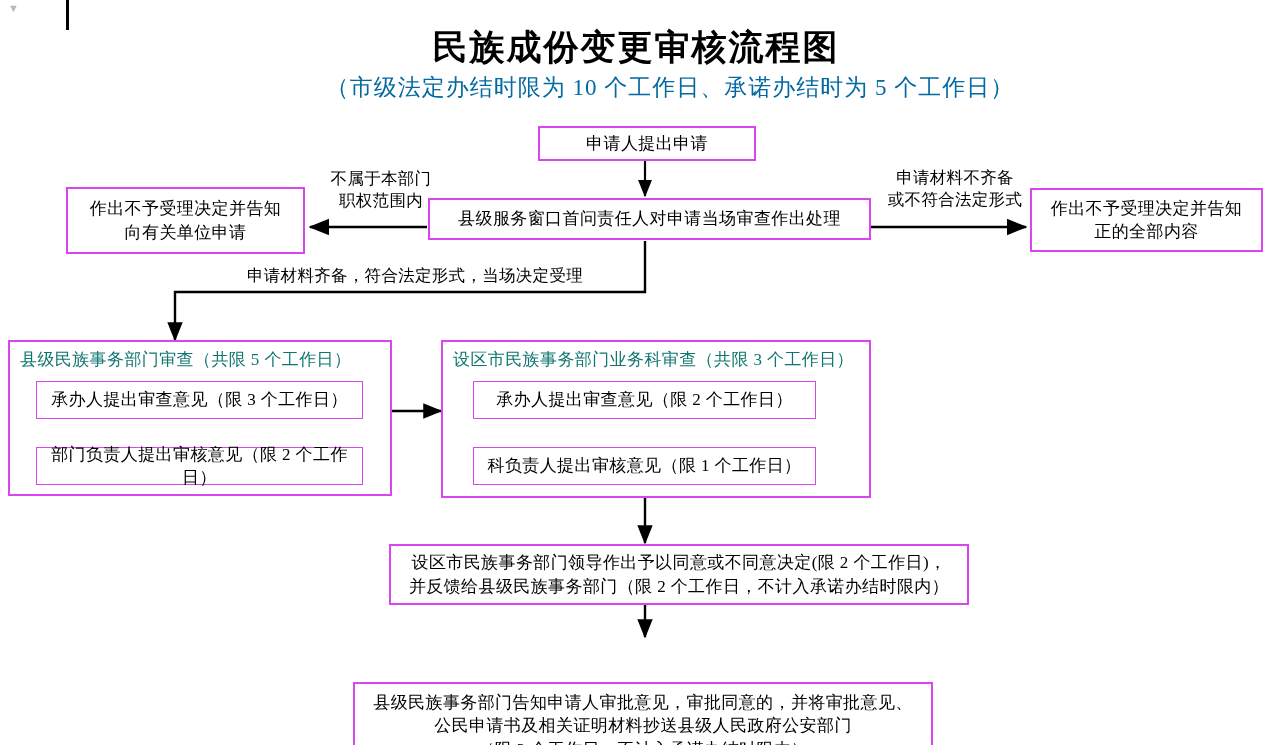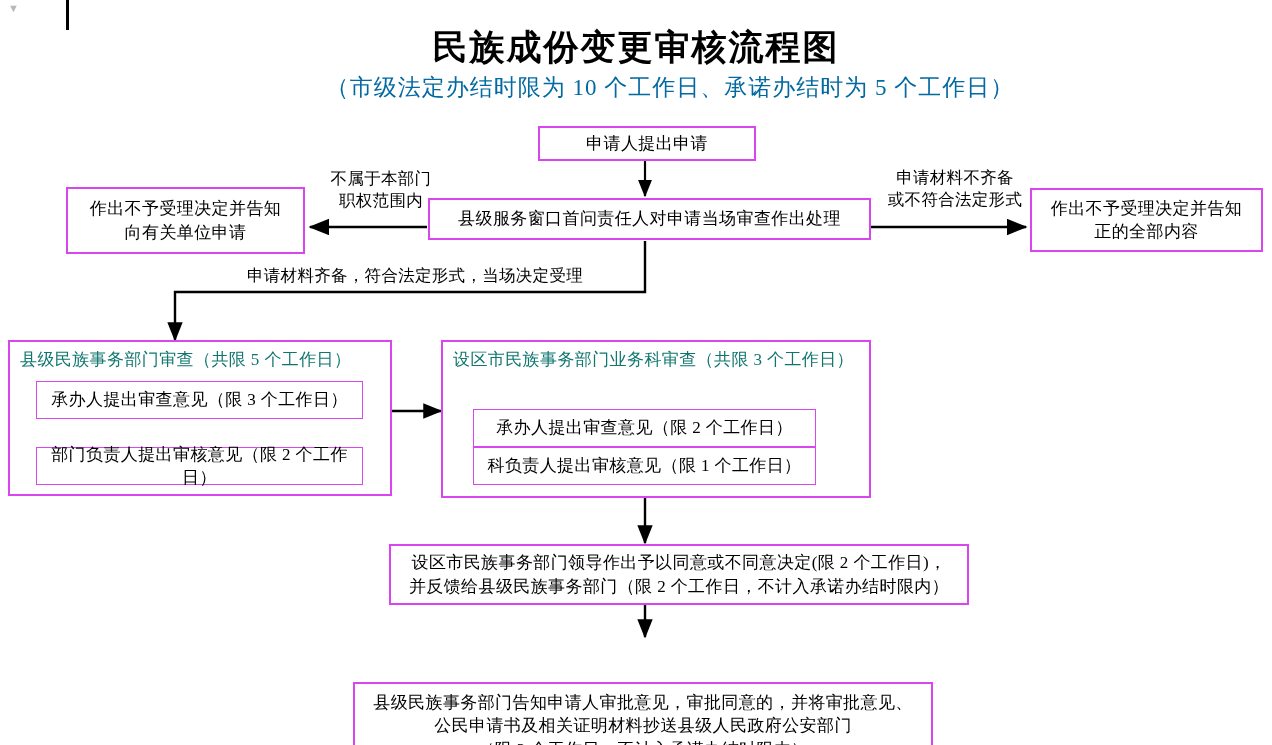--- a/index.html
+++ b/index.html
@@ -163,21 +163,21 @@
 
   <div class="box" style="left:8px; top:340px; width:384px; height:156px; display:block; padding:0;">
   </div>
   <div class="group-title" style="left:20px; top:348px;">县级民族事务部门审查（共限 5 个工作日）</div>
   <div class="box thin" style="left:36px; top:381px; width:327px; height:38px;text-align:right;">承办人提出审查意见（限 3 个工作日）</div>
   <div class="box thin" style="left:36px; top:447px; width:327px; height:38px;">部门负责人提出审核意见（限 2 个工作日）</div>
 
   <div class="box" style="left:441px; top:340px; width:430px; height:158px; display:block; padding:0;">
   </div>
   <div class="group-title" style="left:453px; top:348px;">设区市民族事务部门业务科审查（共限 3 个工作日）</div>
-  <div class="box thin" style="left:473px; top:381px; width:343px; height:38px;margin-top:28px;">承办人提出审查意见（限 2 个工作日）</div>
+  <div class="box thin" style="left:473px; top:381px; width:343px; height:38px;">承办人提出审查意见（限 2 个工作日）</div>
   <div class="box thin" style="left:473px; top:447px; width:343px; height:38px;">科负责人提出审核意见（限 1 个工作日）</div>
 
   <div class="box" style="left:359px; top:544px; width:580px; height:61px; white-space:pre-line;margin-left:30px;">设区市民族事务部门领导作出予以同意或不同意决定(限 2 个工作日)，
 并反馈给县级民族事务部门（限 2 个工作日，不计入承诺办结时限内）</div>
 
   <div class="box" style="left:353px; top:638px; width:580px; height:88px; white-space:pre-line;margin-top:44px;">县级民族事务部门告知申请人审批意见，审批同意的，并将审批意见、
 公民申请书及相关证明材料抄送县级人民政府公安部门
 （限 3 个工作日，不计入承诺办结时限内）</div>
 
 </div>

